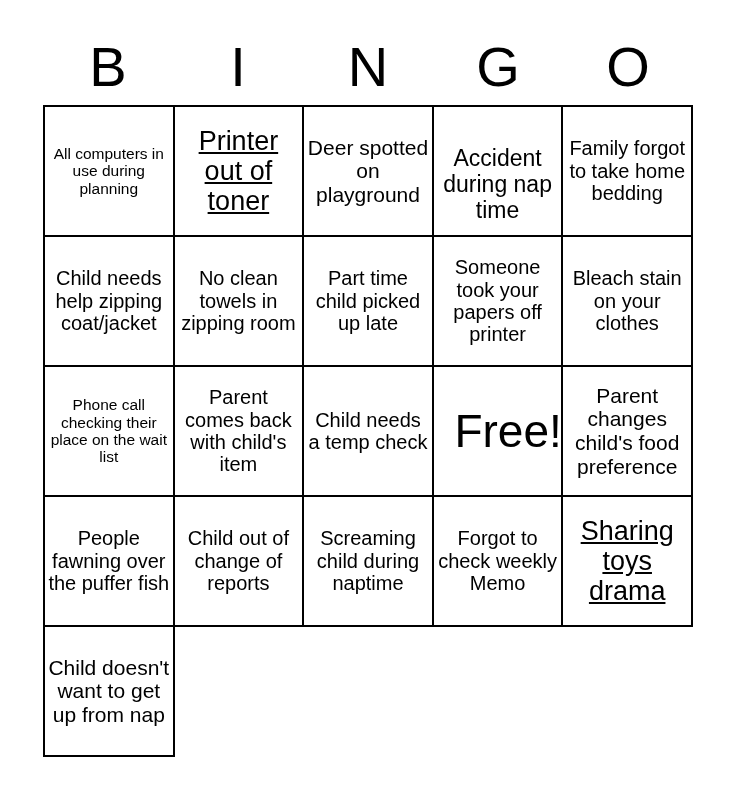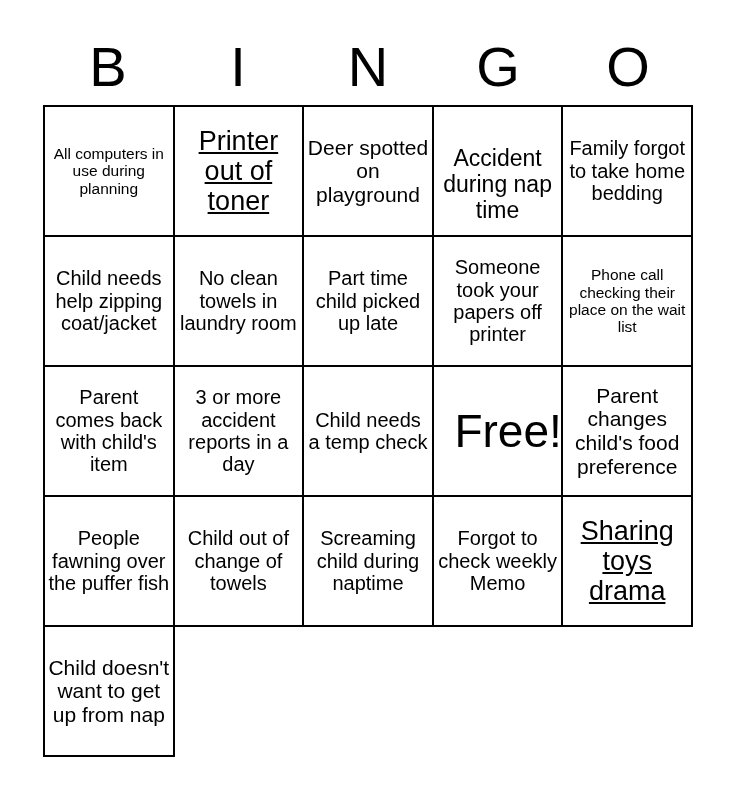--- a/index.html
+++ b/index.html
@@ -117,54 +117,54 @@
     <div class="cell">
         <span class="cell-text fs-lg">Accident during nap time</span>
       </div>
     <div class="cell">
         <span class="cell-text fs-md">Family forgot to take home bedding</span>
       </div>
     <div class="cell">
         <span class="cell-text fs-md">Child needs help zipping coat/jacket</span>
       </div>
     <div class="cell">
-        <span class="cell-text fs-md">No clean towels in laundry room</span>
+        <span class="cell-text fs-md">No clean towels in zipping room</span>
       </div>
     <div class="cell">
         <span class="cell-text fs-md">Part time child picked up late</span>
       </div>
 
     <div class="cell">
         <span class="cell-text fs-md">Someone took your papers off printer</span>
       </div>
     <div class="cell">
+        <span class="cell-text fs-md">Bleach stain on your clothes</span>
+      </div>
+    <div class="cell">
         <span class="cell-text fs-xs">Phone call checking their place on the wait list</span>
       </div>
     <div class="cell">
         <span class="cell-text fs-md">Parent comes back with child's item</span>
       </div>
 
-    <div class="cell">
-        <span class="cell-text fs-md">3 or more accident reports in a day</span>
-      </div>
     <div class="cell">
         <span class="cell-text fs-md">Child needs a temp check</span>
       </div>
     <div class="cell">
         <span class="cell-text fs-free">Free!</span>
       </div>
     <div class="cell">
         <span class="cell-text fs-sm">Parent changes child's food preference</span>
       </div>
     <div class="cell">
         <span class="cell-text fs-md">People fawning over the puffer fish</span>
       </div>
 
     <div class="cell">
-        <span class="cell-text fs-md">Child out of change of towels</span>
+        <span class="cell-text fs-md">Child out of change of reports</span>
       </div>
     <div class="cell">
         <span class="cell-text fs-md">Screaming child during naptime</span>
       </div>
     <div class="cell">
         <span class="cell-text fs-md">Forgot to check weekly Memo</span>
       </div>
     <div class="cell">
         <span class="cell-text fs-xl">Sharing toys drama</span>
       </div>

